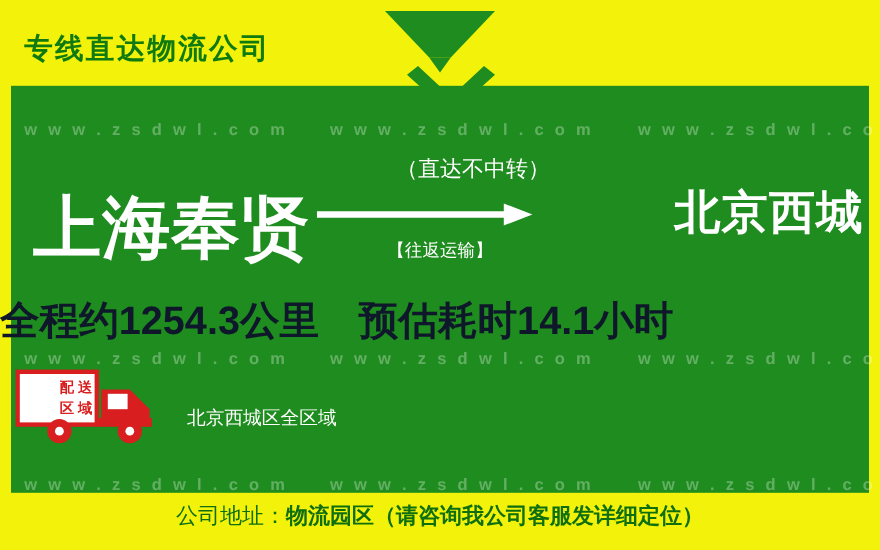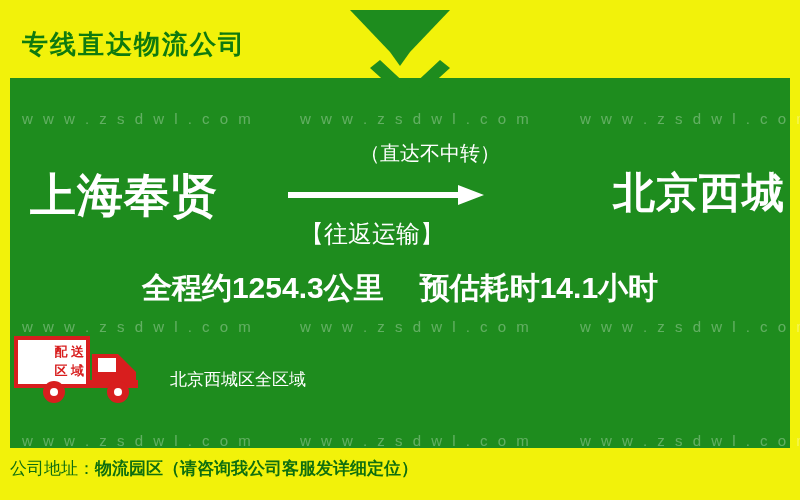--- a/index.html
+++ b/index.html
@@ -56,27 +56,28 @@
   }
   
   .wm {
     position: absolute;
     color: #ffffff;
     opacity: 0.30;
     font-size: 15px;
     letter-spacing: 3px;
     white-space: nowrap;
     font-family: "Liberation Sans", sans-serif;
+    font-weight: bold;
   }
   
   .city-left {
     position: absolute;
     left: 30px;
     top: 165px;
-    font-size: 46px;
+    font-size: 62px;
     font-weight: bold;
     color: #ffffff;
     letter-spacing: 1px;
     white-space: nowrap;
   }
   .city-right {
     position: absolute;
     right: 15px;
     top: 165px;
     font-size: 42px;
@@ -93,42 +94,42 @@
     text-align: right;
     font-size: 20px;
     color: #ffffff;
     white-space: nowrap;
   }
   .mid-bot-label {
     position: absolute;
     left: 300px;
     top: 218px;
     width: 200px;
-    font-size: 24px;
+    text-align: center;
+    font-size: 16px;
     color: #ffffff;
     white-space: nowrap;
   }
   
   .arrows {
     position: absolute;
     left: 288px;
     top: 178px;
     width: 200px;
     height: 36px;
   }
   
   .stats {
     position: absolute;
     left: 0;
     top: 268px;
     width: 800px;
-    text-align: center;
-    font-size: 30px;
-    font-weight: bold;
-    color: #ffffff;
+    font-size: 36px;
+    font-weight: bold;
+    color: #0f172a;
     white-space: nowrap;
   }
   .stats .gap { display: inline-block; width: 36px; }
   
   .area-text {
     position: absolute;
     left: 170px;
     top: 368px;
     font-size: 17px;
     color: #ffffff;
@@ -151,22 +152,22 @@
     height: 42px;
     background: #f2f20a;
   }
   .bottom-text {
     position: absolute;
     left: 0;
     top: 0;
     width: 780px;
     height: 42px;
     line-height: 42px;
-    text-align: left;
-    font-size: 17px;
+    text-align: center;
+    font-size: 20px;
     color: #107a10;
     white-space: nowrap;
   }
   .bottom-text .b1 { color: #0f6f0f; }
   .bottom-text .b2 { color: #0f6f0f; font-weight: bold; }
 </style>
 </head>
 <body>
 
 <div class="banner">

